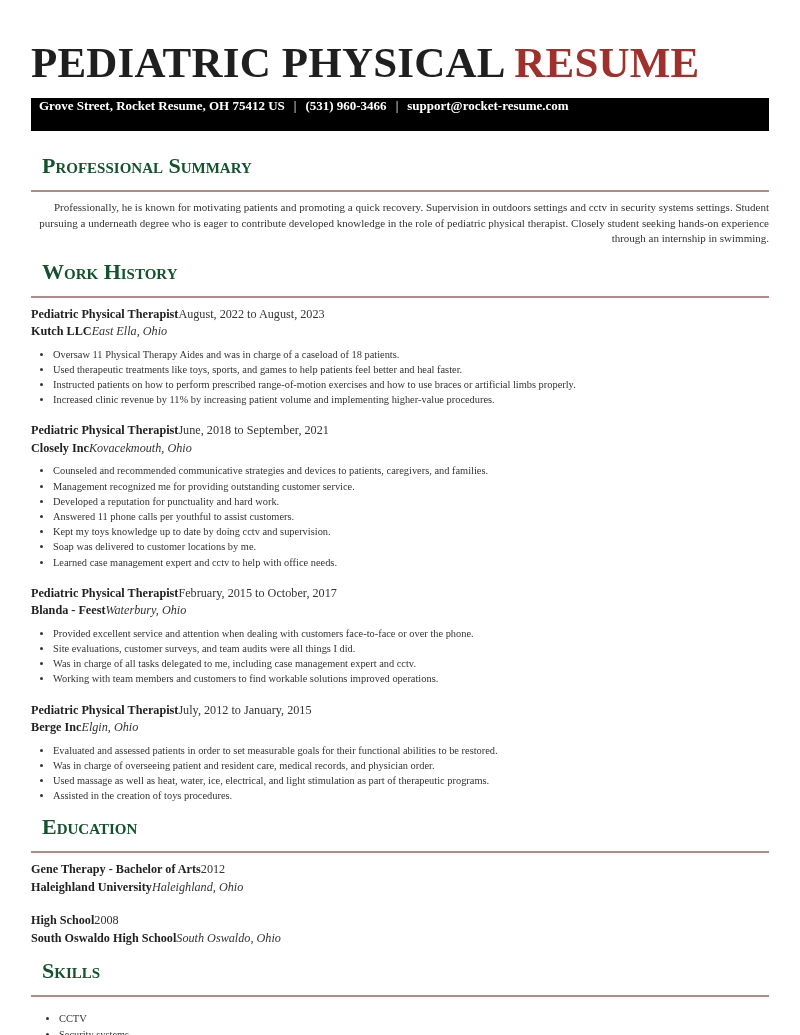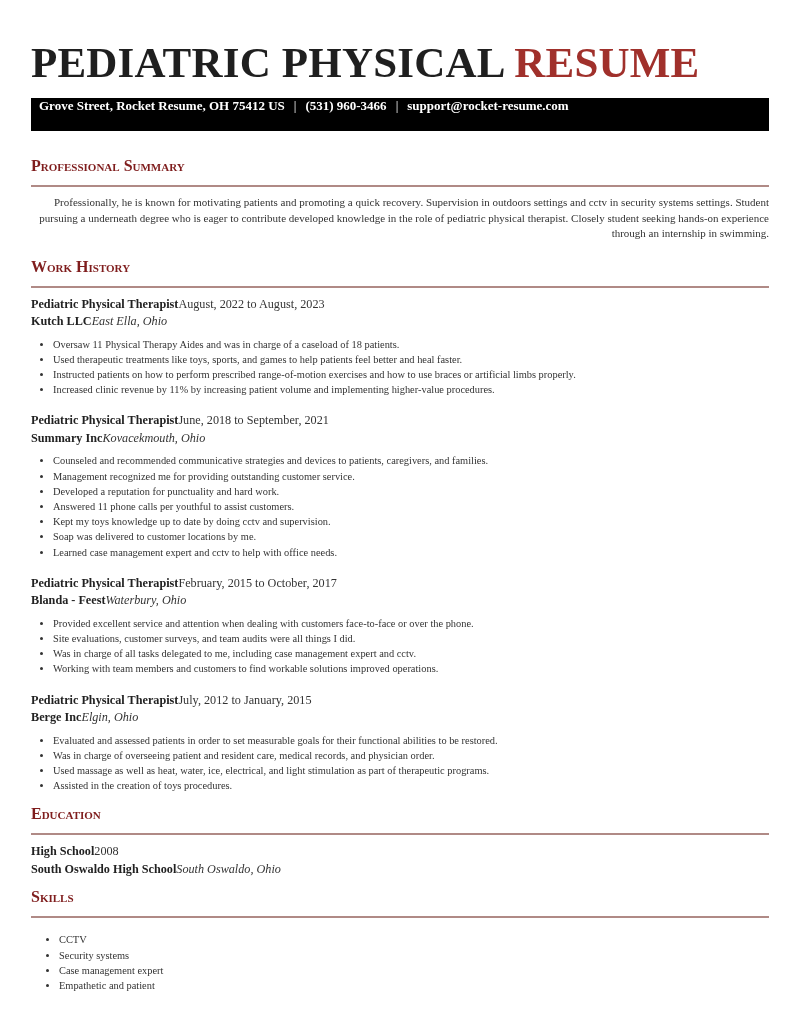--- a/index.html
+++ b/index.html
@@ -2,21 +2,21 @@
 <html><head>
 <meta charset="utf-8">
 <style>
   html, body { margin:0; padding:0; background:#fff; }
   body { width:800px; height:1035px; overflow:hidden; font-family:"Liberation Serif","DejaVu Serif",serif; color:#222; }
   .page { padding:12px 31px; position:relative; }
   .title { margin:0; padding-top:28px; font-size:43px; font-weight:bold; letter-spacing:0.2px; line-height:46px; color:#1f1f1f; }
   .title .accent { color:#a0302b; }
   .contact-bar { margin-top:12px; background:#000; color:#fff; height:33px; display:flex; align-items:flex-start; padding-left:8px; font-size:13px; font-weight:bold; }
   .contact-bar .sep { margin:0 9px; font-weight:normal; }
-  .section-title { margin:0; font-size:16px; font-weight:bold; font-variant:small-caps; line-height:26px; color:#7f1d1d; }
+  .section-title { margin:11px; font-size:22px; font-weight:bold; font-variant:small-caps; line-height:26px; color:#14532d; }
   .rule { height:2px; background:#b08a86; margin-top:6px; margin-bottom:8px; }
   .summary { font-size:11px; line-height:15.5px; color:#333; margin:0;text-align:right; }
   .job-head { display:flex; font-size:12.2px; line-height:17.5px; }
   .job-head .left { font-weight:bold; color:#222; }
   .job-head .right { color:#333; }
   .job-head .italic { font-style:italic; }
   ul.bullets { margin:6px 0 0 0; padding-left:22px; font-size:10.4px; line-height:15.2px; color:#333; }
   ul.bullets li { padding-left:0; }
   .job { margin-bottom:15px; }
   .skills { display:flex; }
@@ -62,21 +62,21 @@
         <li>Increased clinic revenue by 11% by increasing patient volume and implementing higher-value procedures.</li>
       </ul>
     </div>
 
     <div class="job">
       <div class="job-head">
           <span class="left">Pediatric Physical Therapist</span>
           <span class="right">June, 2018 to September, 2021</span>
         </div>
       <div class="job-head">
-          <span class="left">Summary Inc</span>
+          <span class="left">Closely Inc</span>
           <span class="right italic">Kovacekmouth, Ohio</span>
         </div>
       <ul class="bullets">
         <li>Counseled and recommended communicative strategies and devices to patients, caregivers, and families.</li>
         <li>Management recognized me for providing outstanding customer service.</li>
         <li>Developed a reputation for punctuality and hard work.</li>
         <li>Answered 11 phone calls per youthful to assist customers.</li>
         <li>Kept my toys knowledge up to date by doing cctv and supervision.</li>
         <li>Soap was delivered to customer locations by me.</li>
         <li>Learned case management expert and cctv to help with office needs.</li>
@@ -114,20 +114,30 @@
         <li>Was in charge of overseeing patient and resident care, medical records, and physician order.</li>
         <li>Used massage as well as heat, water, ice, electrical, and light stimulation as part of therapeutic programs.</li>
         <li>Assisted in the creation of toys procedures.</li>
       </ul>
     </div>
   </div>
 
   <div>
     <h2 class="section-title">Education</h2>
     <div class="rule"></div>
+    <div style="margin-bottom:16px;">
+      <div class="job-head">
+          <span class="left">Gene Therapy - Bachelor of Arts</span>
+          <span class="right">2012</span>
+        </div>
+      <div class="job-head">
+          <span class="left">Haleighland University</span>
+          <span class="right italic">Haleighland, Ohio</span>
+        </div>
+    </div>
     <div style="margin-bottom:6px;">
       <div class="job-head">
           <span class="left">High School</span>
           <span class="right">2008</span>
         </div>
       <div class="job-head">
           <span class="left">South Oswaldo High School</span>
           <span class="right italic">South Oswaldo, Ohio</span>
         </div>
     </div>

